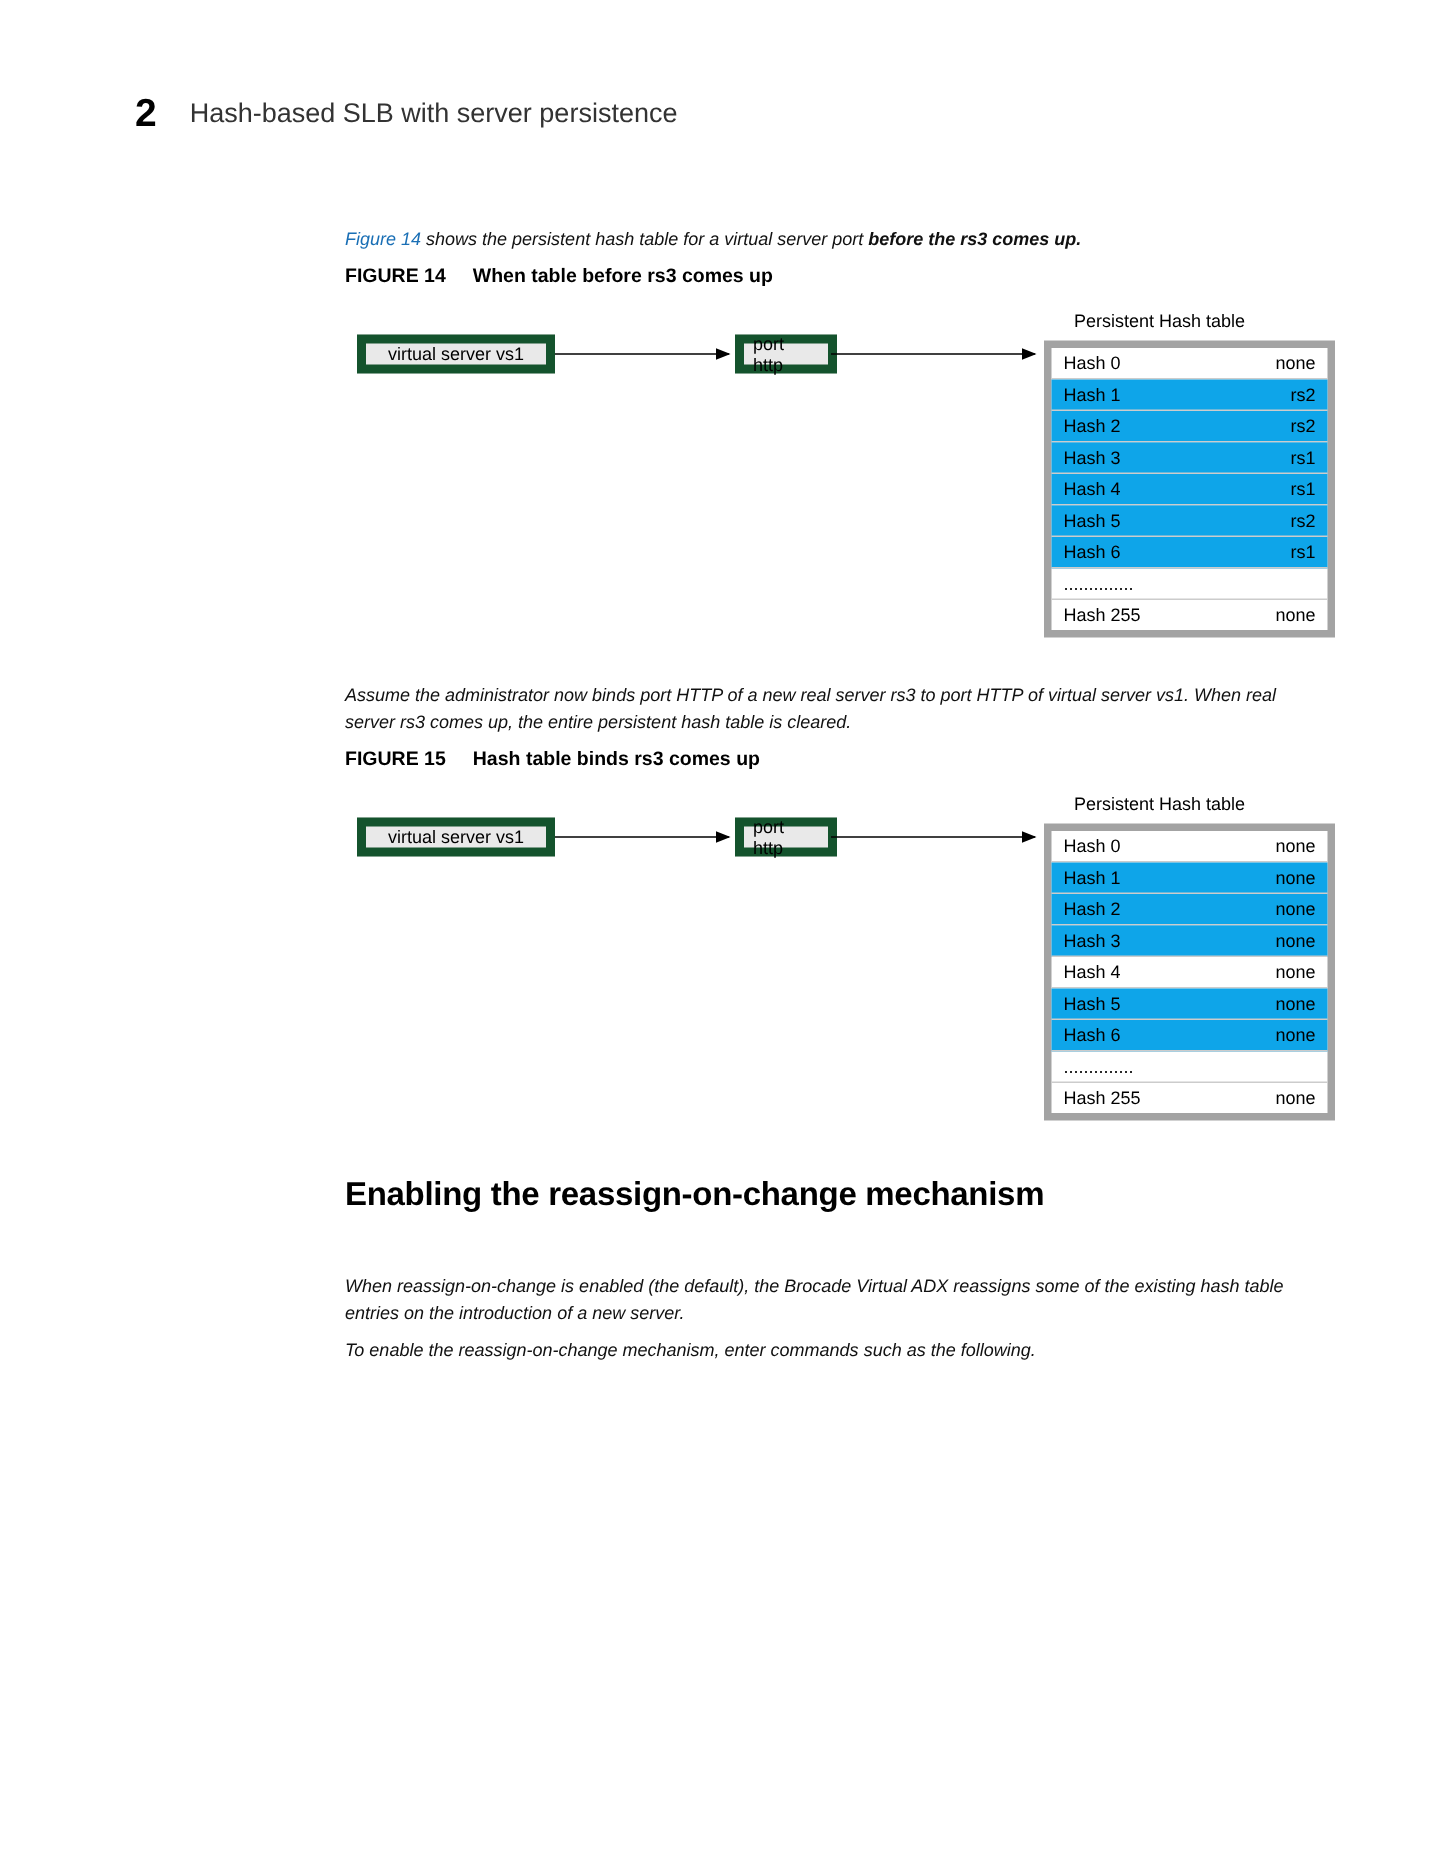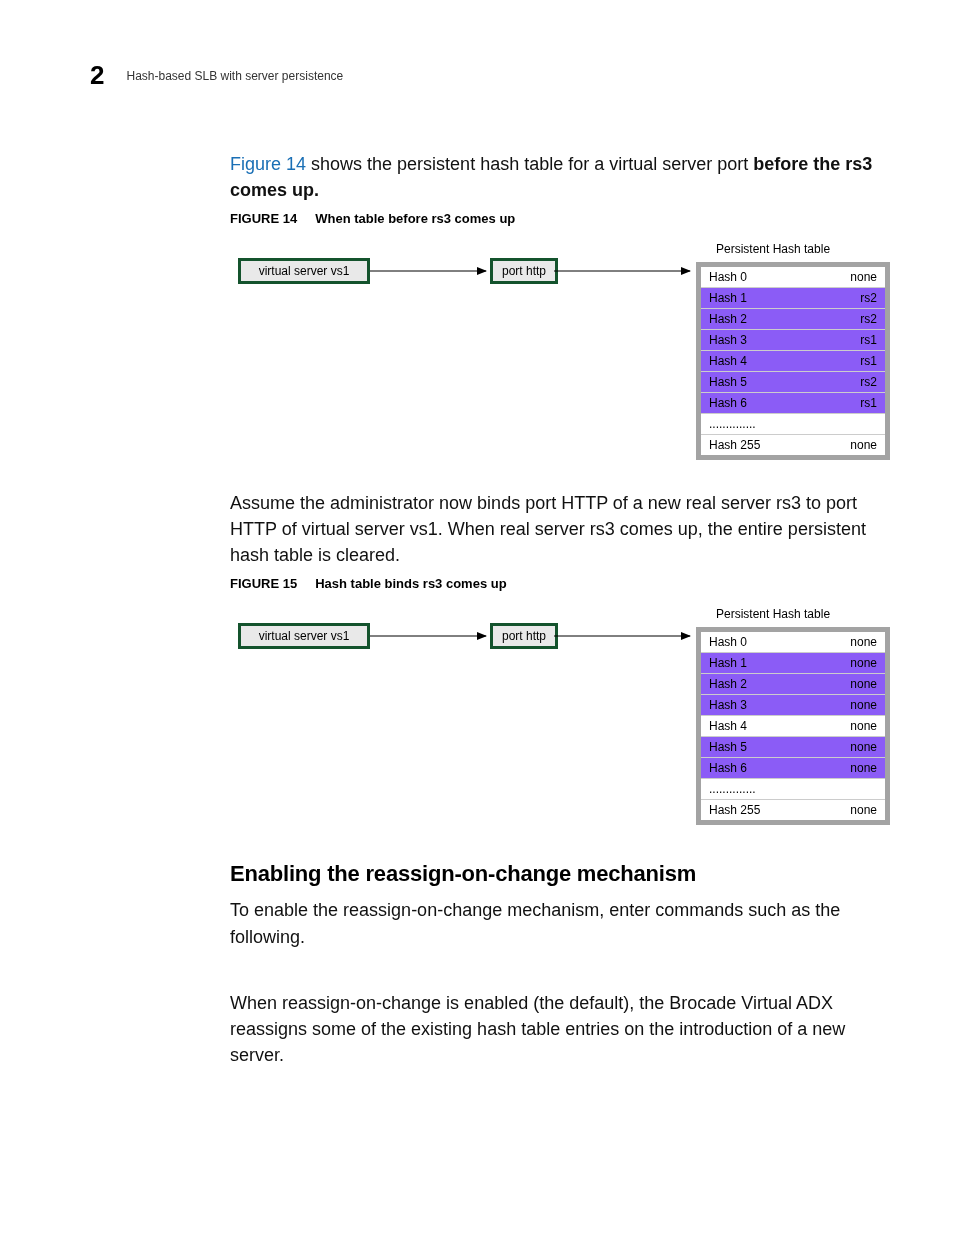--- a/index.html
+++ b/index.html
@@ -1,39 +1,39 @@
 <!DOCTYPE html>
 <html><head>
 <meta charset="utf-8">
 <style>
   * { box-sizing: border-box; margin: 0; padding: 0; }
   html, body { width: 954px; background: #fff; font-family: Arial, Helvetica, sans-serif; color: #000; }
   .page { padding: 60px 80px 60px 90px; }
   .hdr { display: flex; align-items: center; margin-bottom: 60px; }
   .hdr .num { font-size: 26px; font-weight: 700; margin-right: 22px; }
-  .hdr .txt { font-size: 12px; color: #333; }
+  .hdr .txt { font-size: 18px; color: #333; }
   .content { margin-left: 140px; }
-  .para { font-size: 18px; line-height: 1.45; margin-bottom: 8px; color: #111; }
+  .para { font-size: 12px; line-height: 1.45; margin-bottom: 8px; color: #111; font-style: italic; }
   .para .link { color: #1a6fb5; }
   .para .strong { font-weight: 700; }
   .figcap { font-size: 13px; margin: 4px 0 16px 0; }
   .figcap .figlabel { font-weight: 700; margin-right: 18px; }
   .figcap .figtext { font-weight: 700; font-size: 13px; }
   .diagram { position: relative; height: 230px; margin-bottom: 18px; }
-  .box { position: absolute; background: #e9e9e9; border: 3px solid #14532d; font-size: 12px; display: flex; align-items: center; justify-content: center; padding: 4px 6px; }
+  .box { position: absolute; background: #e9e9e9; border: 6px solid #14532d; font-size: 12px; display: flex; align-items: center; justify-content: center; padding: 4px 6px; }
   .vs { left: 8px; top: 16px; width: 132px; height: 26px; }
   .port { left: 260px; top: 16px; width: 68px; height: 26px; }
   svg.connect { position: absolute; top: 0; left: 0; width: 660px; height: 50px; }
   .hashtitle { position: absolute; left: 486px; top: 0; font-size: 12px; }
   .hashtable { position: absolute; left: 466px; top: 20px; width: 194px; border: 5px solid #a3a3a3; font-size: 12px; }
   .hashtable .row { display: flex; border-bottom: 1px solid #ccc; }
   .hashtable .row:last-child { border-bottom: none; }
   .hashtable .row .k { width: 60%; padding: 3px 8px; }
   .hashtable .row .v { width: 40%; padding: 3px 8px; text-align: right; }
-  .hashtable .row.shaded { background: #8b5cf6; }
+  .hashtable .row.shaded { background: #0ea5e9; }
   .h2 { font-size: 22px; font-weight: 600; margin: 24px 0 10px 0; letter-spacing: -0.2px; }
 </style>
 </head>
 <body>
 
 <div class="page">
   <div class="hdr">
     <div class="num">2</div>
     <div class="txt">Hash-based SLB with server persistence</div>
   </div>
@@ -154,16 +154,16 @@
             <div class="v"></div>
           </div>
           <div class="row">
             <div class="k">Hash 255</div>
             <div class="v">none</div>
           </div>
         </div>
     </div>
 
     <h2 class="h2">Enabling the reassign-on-change mechanism</h2>
+    <p class="para" style="margin-top:40px">When reassign-on-change is enabled (the default), the Brocade Virtual ADX reassigns some of the existing hash table entries on the introduction of a new server.</p>
     <p class="para">To enable the reassign-on-change mechanism, enter commands such as the following.</p>
-    <p class="para" style="margin-top:40px">When reassign-on-change is enabled (the default), the Brocade Virtual ADX reassigns some of the existing hash table entries on the introduction of a new server.</p>
   </div>
 </div>
 
 </body></html>

